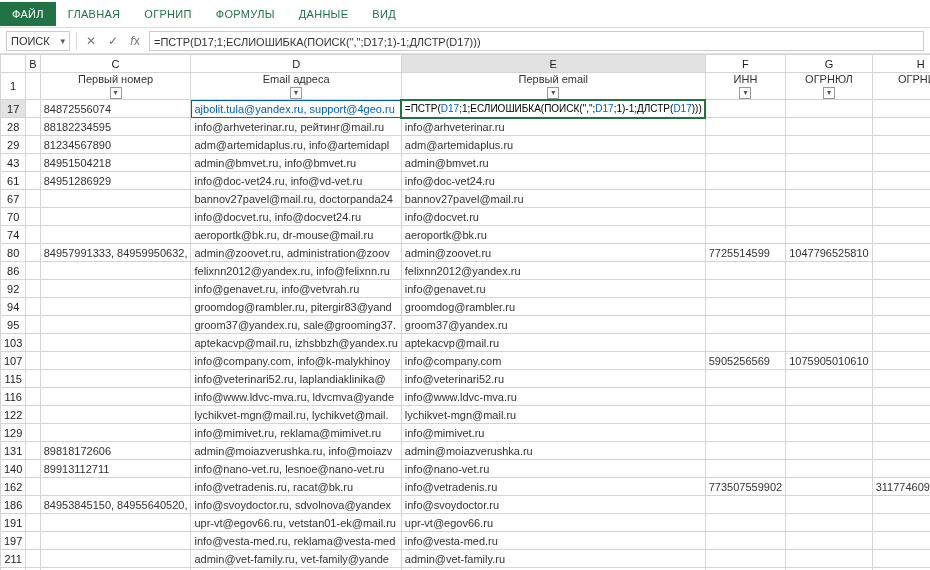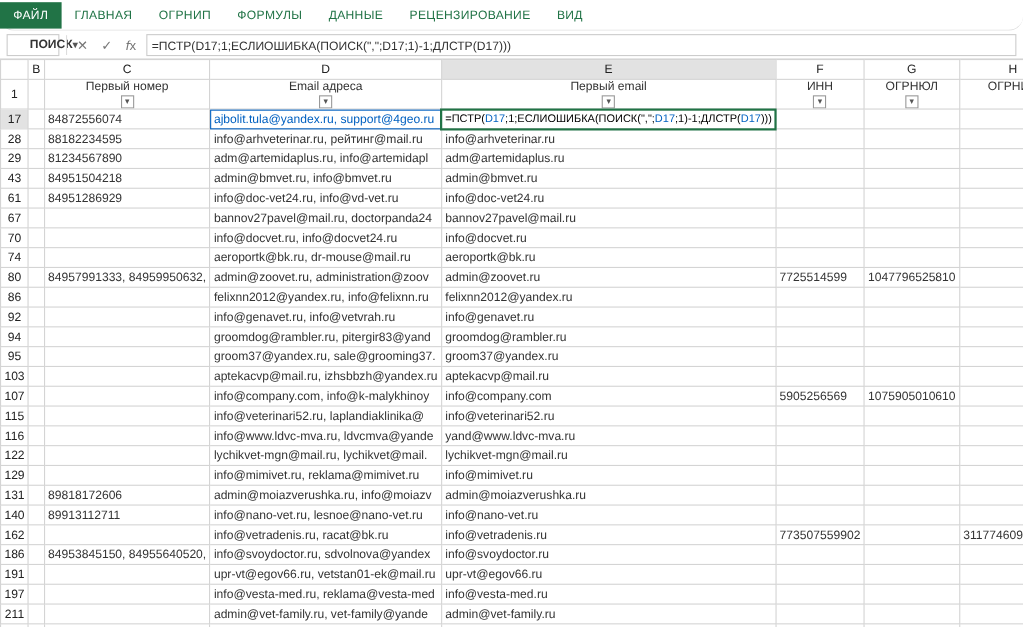--- a/index.html
+++ b/index.html
@@ -1,21 +1,21 @@
 <!DOCTYPE html>
 <html><head>
 <meta charset="utf-8">
 <style>
   * { box-sizing: border-box; margin: 0; padding: 0; }
   body { font-family: 'Segoe UI', Arial, sans-serif; font-size: 11px; color: #333; background: #fff; width: 930px; height: 570px; overflow: hidden; }
-  .tabs { display: flex; align-items: center; height: 28px; background: #fff; border-bottom: 1px solid #ddd; border-radius: 13px; }
+  .tabs { display: flex; align-items: center; height: 28px; background: #fff; border-bottom: 1px solid #ddd; }
   .tab { padding: 6px 12px; font-size: 11px; color: #217346; cursor: pointer; letter-spacing: 0.3px; }
   .tab.active { background: #217346; color: #fff; }
   .fx-row { display: flex; align-items: center; height: 26px; border-bottom: 1px solid #ddd; padding: 0 6px; gap: 6px; }
-  .name-box { width: 48px; height: 20px; border: 1px solid #ccc; font-size: 11px; padding: 2px 20px; display:flex; align-items:center; justify-content:space-between;font-weight:bold; }
+  .name-box { width: 64px; height: 20px; border: 1px solid #ccc; font-size: 11px; padding: 2px 4px; display:flex; align-items:center; justify-content:space-between; }
   .name-caret { font-size: 9px; color:#555; }
   .fx-sep { width:1px; height:18px; background:#ddd; }
   .fx-icon { color: #777; font-size: 12px; width:16px; text-align:center; }
   .fx-input { flex: 1; height: 20px; border: 1px solid #ccc; font-size: 11px; padding:2px 4px; line-height:16px; white-space:nowrap; overflow:hidden; }
   .grid-wrap { position: relative; overflow: auto; height: calc(570px - 54px); }
   table { border-collapse: collapse; table-layout: fixed; }
   th, td { border: 1px solid #d4d4d4; height: 18px; font-size: 11px; padding: 0 3px; white-space: nowrap; overflow: hidden; text-overflow: clip; text-align: left; }
   th { background: #fff; font-weight: normal; text-align: center; color:#222; }
   .col-letters th { background: #fff; }
   .row-head { text-align: center; background: #fff; width: 26px; color:#222; }
@@ -30,21 +30,20 @@
 </style>
 </head>
 <body>
 
 <div class="tabs">
   <div class="tab active">ФАЙЛ</div>
   <div class="tab">ГЛАВНАЯ</div>
   <div class="tab">ОГРНИП</div>
   <div class="tab">ФОРМУЛЫ</div>
   <div class="tab">ДАННЫЕ</div>
-  <div class="tab">РЕЦЕНЗИРОВАНИЕ</div>
   <div class="tab">ВИД</div>
 </div>
 
 <div class="fx-row">
   <div class="name-box">
     <span>ПОИСК</span>
     <span class="name-caret">▾</span>
   </div>
   <div class="fx-sep"></div>
   <span class="fx-icon">✕</span>
@@ -279,21 +278,21 @@
           <td>info@veterinari52.ru</td>
           <td></td>
           <td></td>
           <td></td>
         </tr>
         <tr>
           <td class="row-head">116</td>
           <td></td>
           <td></td>
           <td>info@www.ldvc-mva.ru, ldvcmva@yande</td>
-          <td>yand@www.ldvc-mva.ru</td>
+          <td>info@www.ldvc-mva.ru</td>
           <td></td>
           <td></td>
           <td></td>
         </tr>
         <tr>
           <td class="row-head">122</td>
           <td></td>
           <td></td>
           <td>lychikvet-mgn@mail.ru, lychikvet@mail.</td>
           <td>lychikvet-mgn@mail.ru</td>

